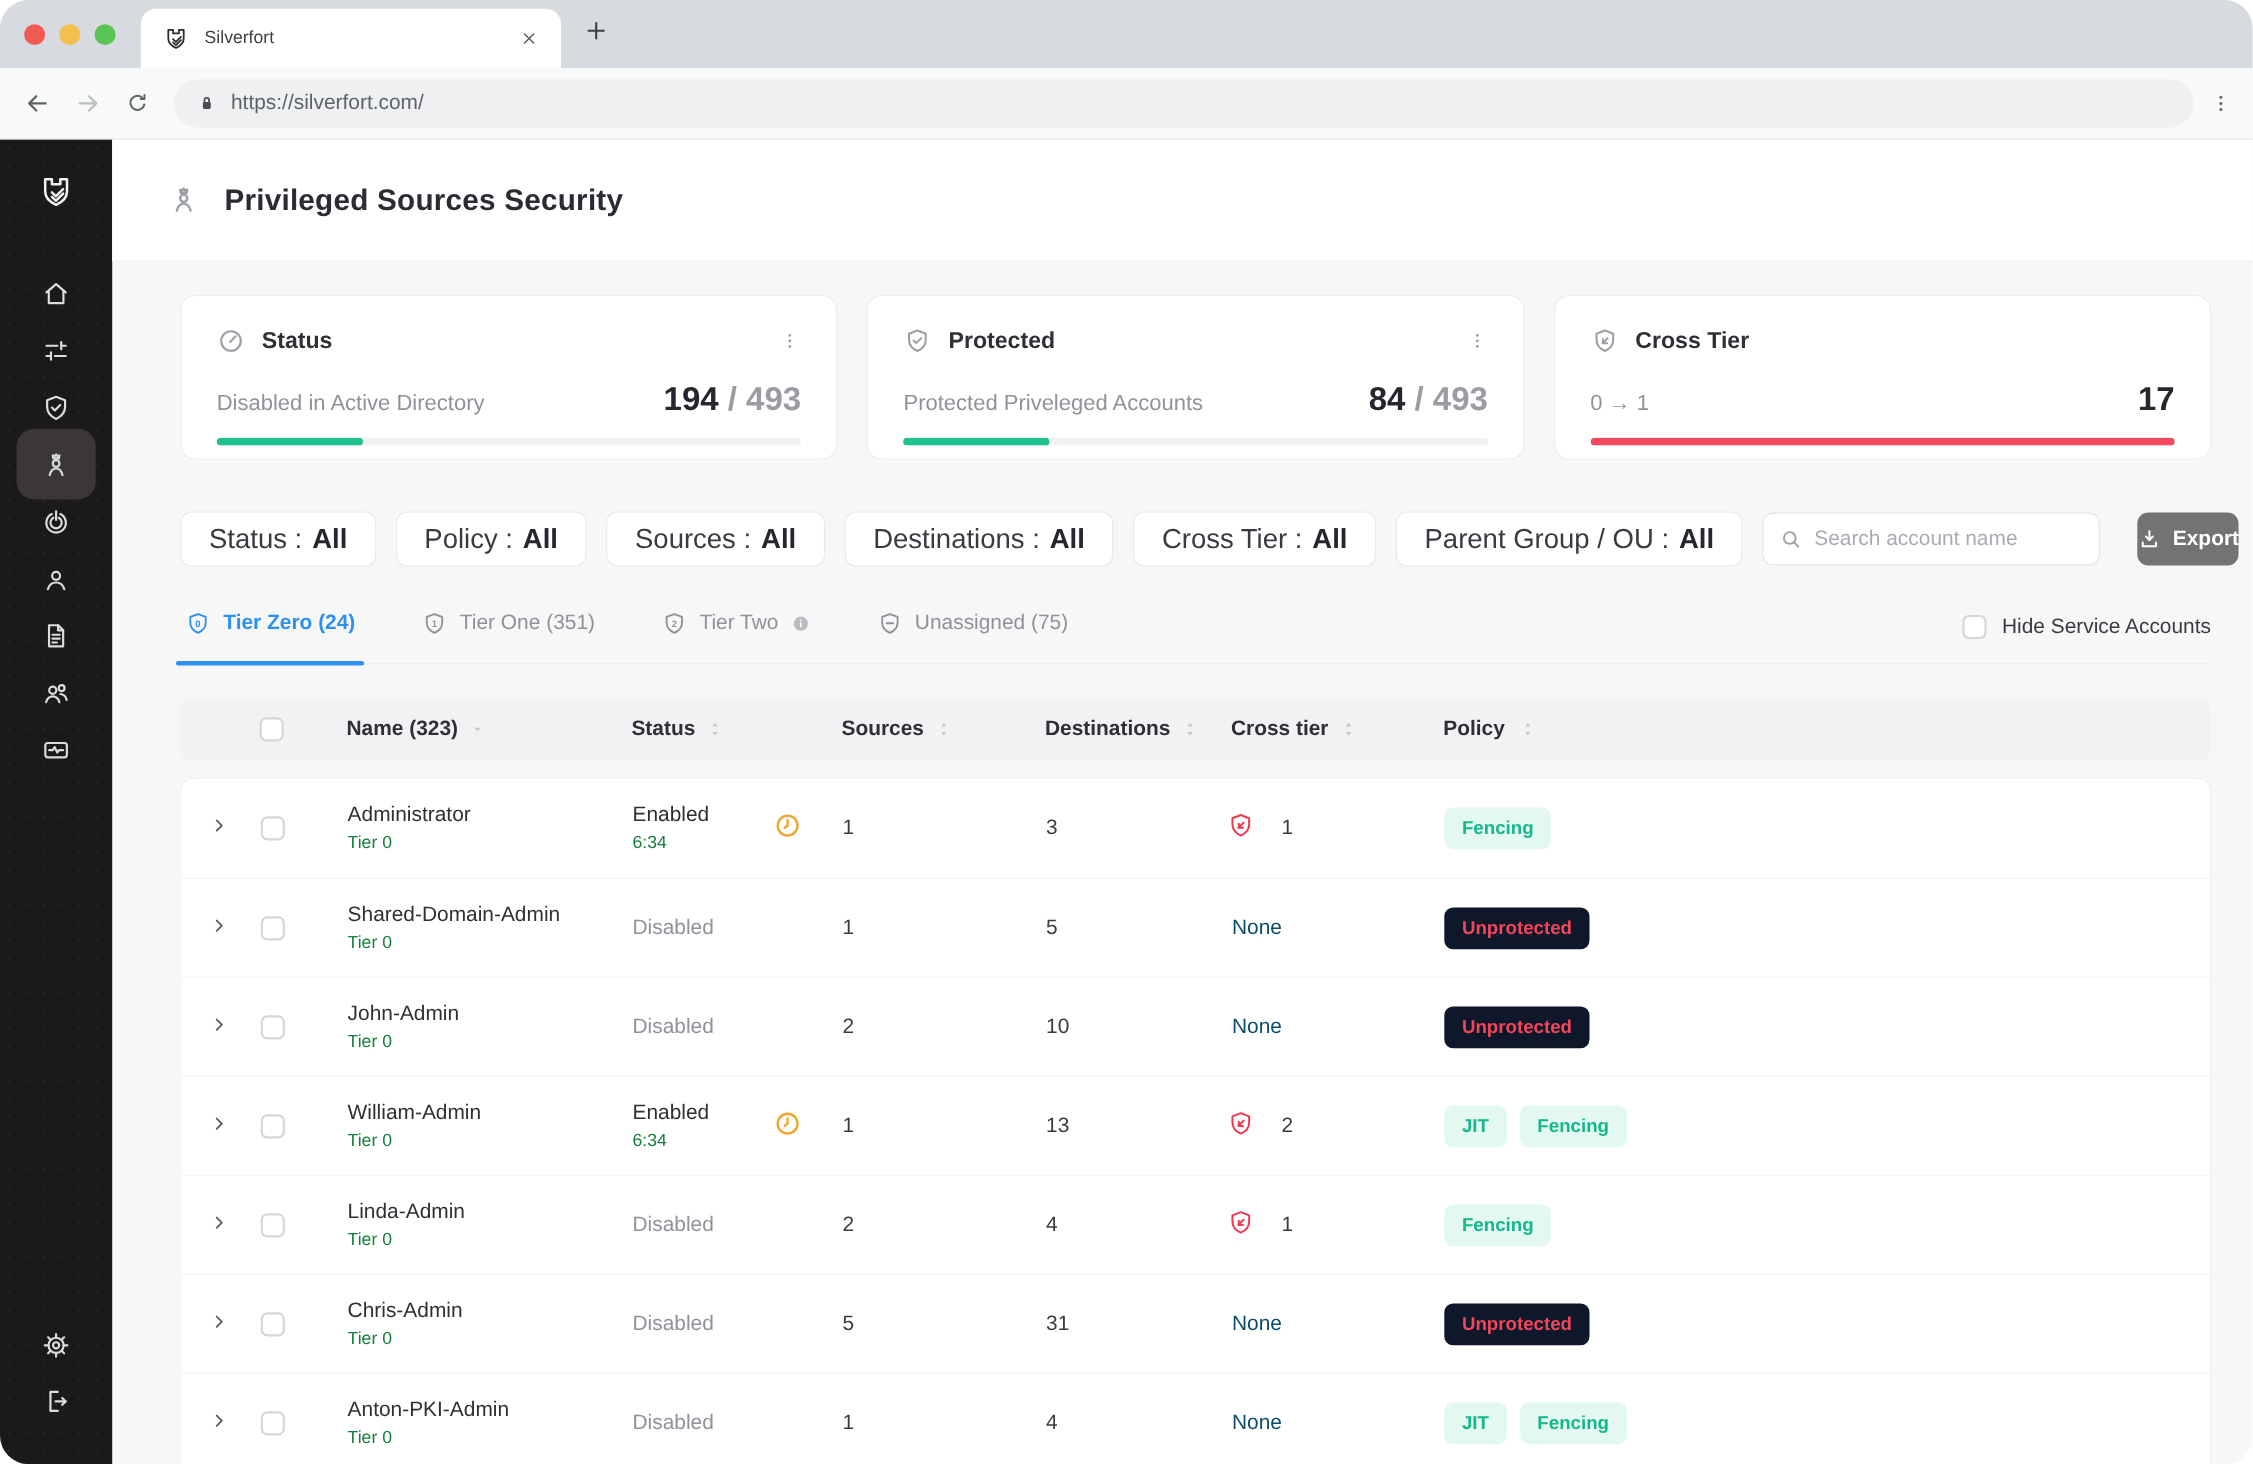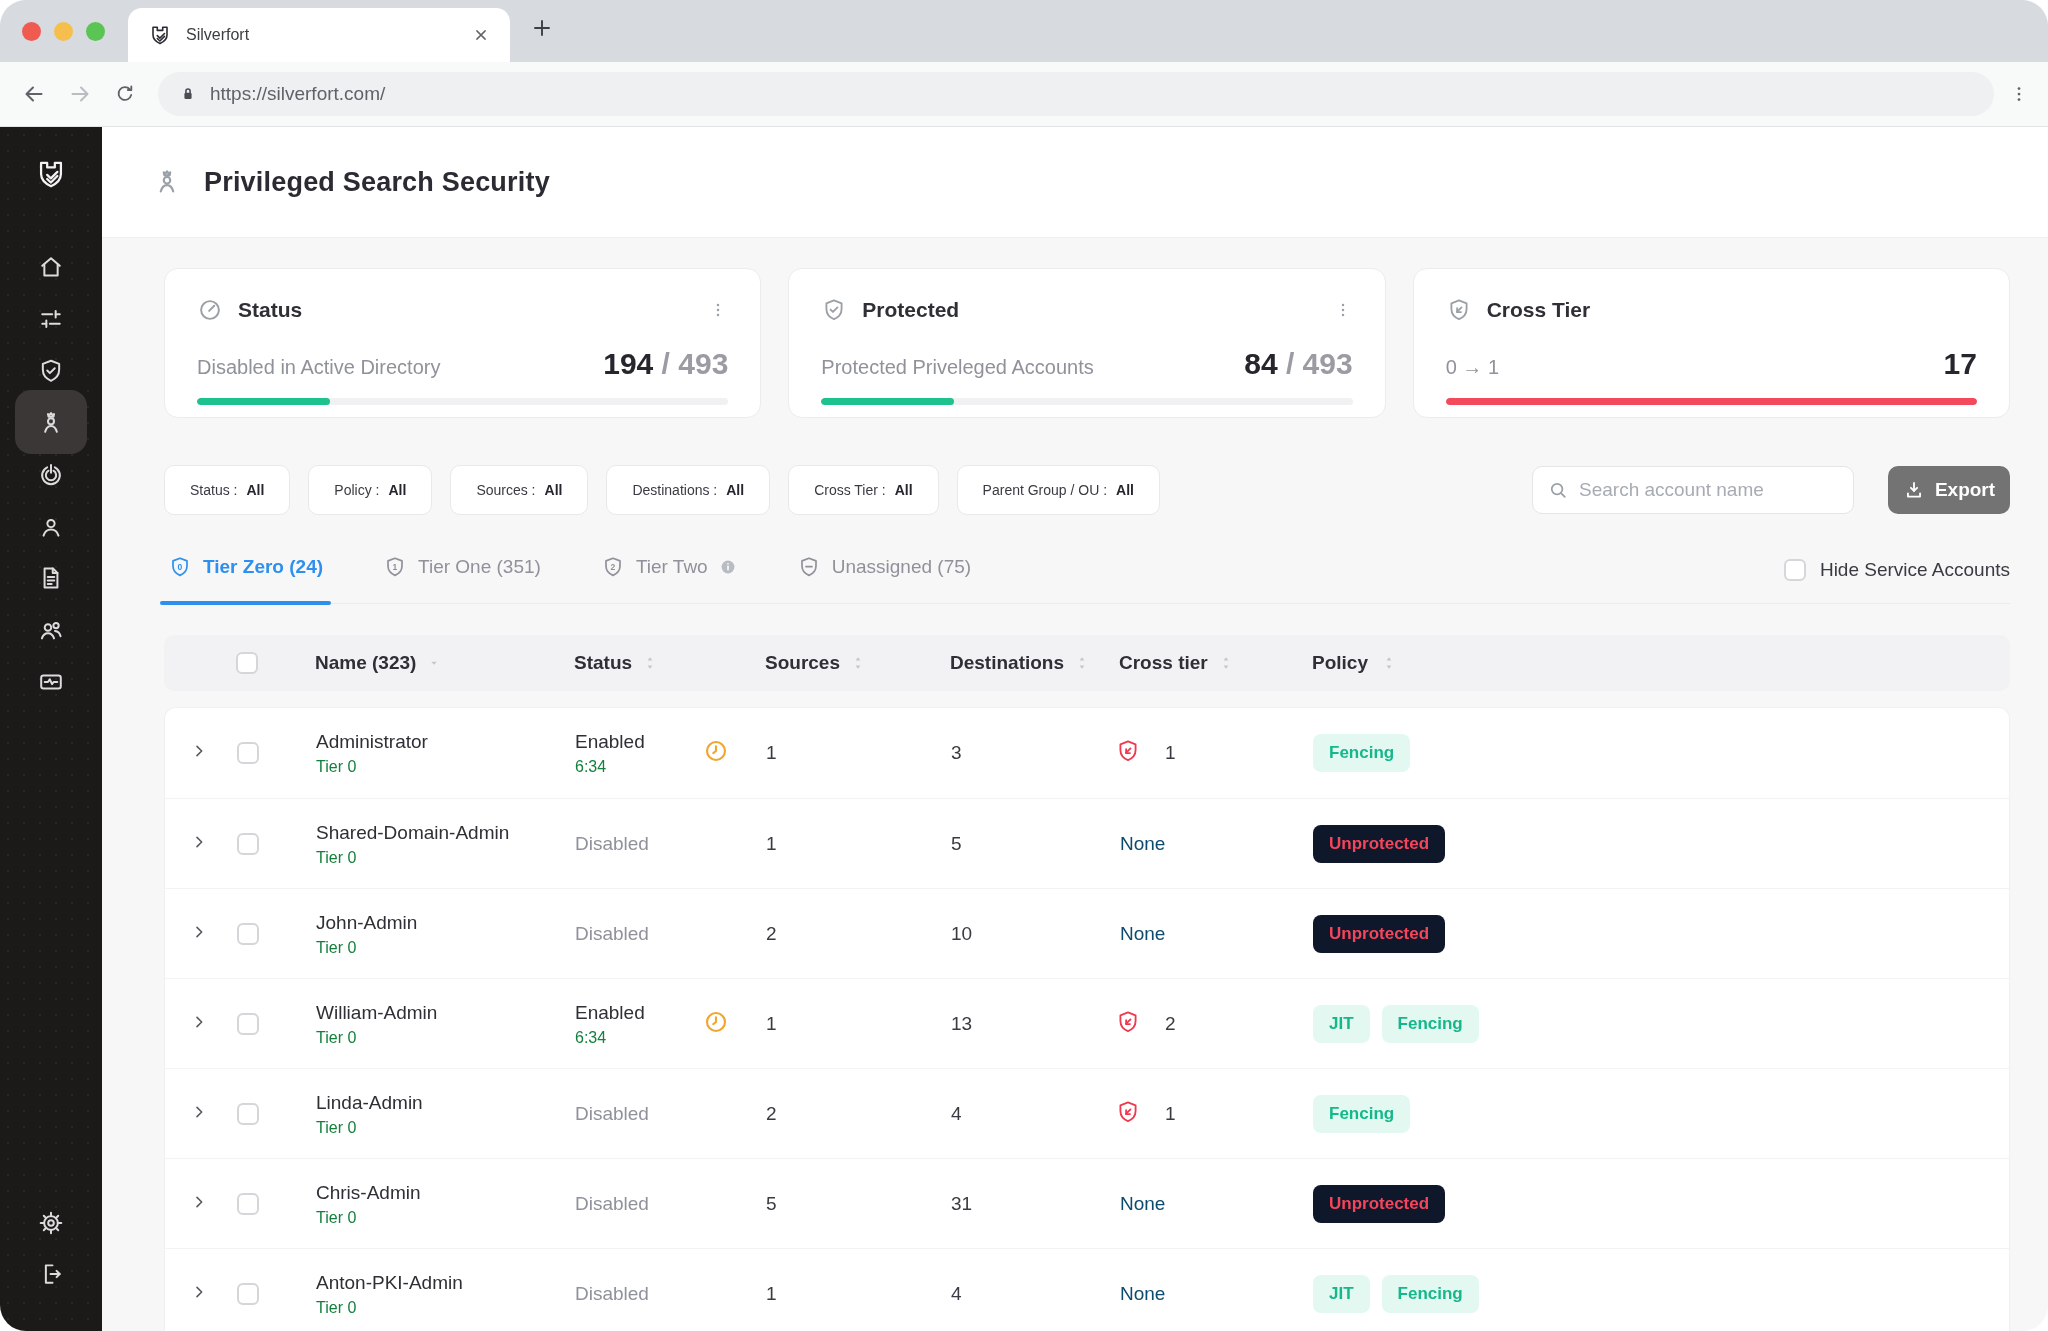--- a/index.html
+++ b/index.html
@@ -50,21 +50,21 @@
   .card-title { font-size:21px; font-weight:600; color:#2f2f36; }
   .card-kebab { margin-left:auto; color:#9aa0a6; cursor:pointer; }
   .card-mid { display:flex; justify-content:space-between; align-items:baseline; margin-top:24px; }
   .card-label { font-size:20px; color:#8f929a; }
   .card-value { font-size:30px; font-weight:700; color:#26262e; }
   .card-total { font-size:30px; font-weight:700; color:#9b9ba3; }
   .bar { height:7px; border-radius:4px; background:#f1f1f3; margin-top:17px; overflow:hidden; }
   .bar-fill { height:100%; border-radius:4px; }
   
   .filter-row { display:flex; gap:18px; margin:47px 38px 0; align-items:center; }
-  .chip { background:#fff; border:1px solid #e9e9eb; border-radius:10px; height:50px; padding:0 25px; display:flex; align-items:center; font-size:14px; color:#3a3a42; cursor:pointer; white-space:nowrap; }
+  .chip { background:#fff; border:1px solid #e9e9eb; border-radius:10px; height:50px; padding:0 25px; display:flex; align-items:center; font-size:25px; color:#3a3a42; cursor:pointer; white-space:nowrap; }
   .chip b { margin-left:9px; color:#26262e; }
   .searchbox { margin-left:auto; width:322px; height:48px; background:#fff; border:1px solid #e5e5e8; border-radius:10px; display:flex; align-items:center; padding:0 14px; gap:10px; color:#9aa0a6; }
   .searchbox input { border:none; outline:none; flex:1; font-size:19px; font-family:inherit; color:#3a3a42; background:transparent; }
   .searchbox input::placeholder { color:#a7abb3; }
   .export-btn { margin-left:16px; height:48px; width:122px; background:#737373; border:none; border-radius:10px; color:#fff; font-size:19px; font-weight:600; font-family:inherit; display:flex; align-items:center; justify-content:center; gap:10px; cursor:pointer; }
   
   .tabs-row { display:flex; align-items:flex-end; margin:40px 38px 0; border-bottom:1px solid #ececee; }
   .ptab { position:relative; display:flex; align-items:center; gap:11px; font-size:19px; color:#8f929a; padding:0 4px 24px; margin-right:52px; cursor:pointer; }
   .ptab.active { color:#2e90ee; font-weight:600; }
   .ptab.active::after { content:""; position:absolute; left:-4px; right:-4px; bottom:-2px; height:4px; background:#2e90ee; border-radius:2px; }
@@ -297,21 +297,21 @@
 
   <div class="main">
     <header class="page-header">
       <span class="ic s30 ph-icon">
           <svg viewBox="0 0 24 24" fill="none" stroke="currentColor" stroke-width="1.7" stroke-linecap="round" stroke-linejoin="round">
             <path d="M9.4 4.3 l1.3 1 L12 3.5 l1.3 1.8 1.3-1 -.5 2.4 h-4.2 Z"></path>
             <circle cx="12" cy="10.6" r="2.6"></circle>
             <path d="M7 19.6 c.9-3.5 2.7-5.1 5-5.1 s4.1 1.6 5 5.1"></path>
           </svg>
         </span>
-      <h1 class="page-title">Privileged Search Security</h1>
+      <h1 class="page-title">Privileged Sources Security</h1>
     </header>
 
     <div class="content">
       <div class="cards" id="cards-slot">
           <div class="card">
             <div class="card-top">
               <span class="ic s26">
                 <svg viewBox="0 0 24 24" fill="none" stroke="currentColor" stroke-width="1.8" stroke-linecap="round" stroke-linejoin="round">
                   <circle cx="12" cy="12" r="8.2"></circle>
                   <path d="M11.2 12.8 15.9 8.1"></path>

